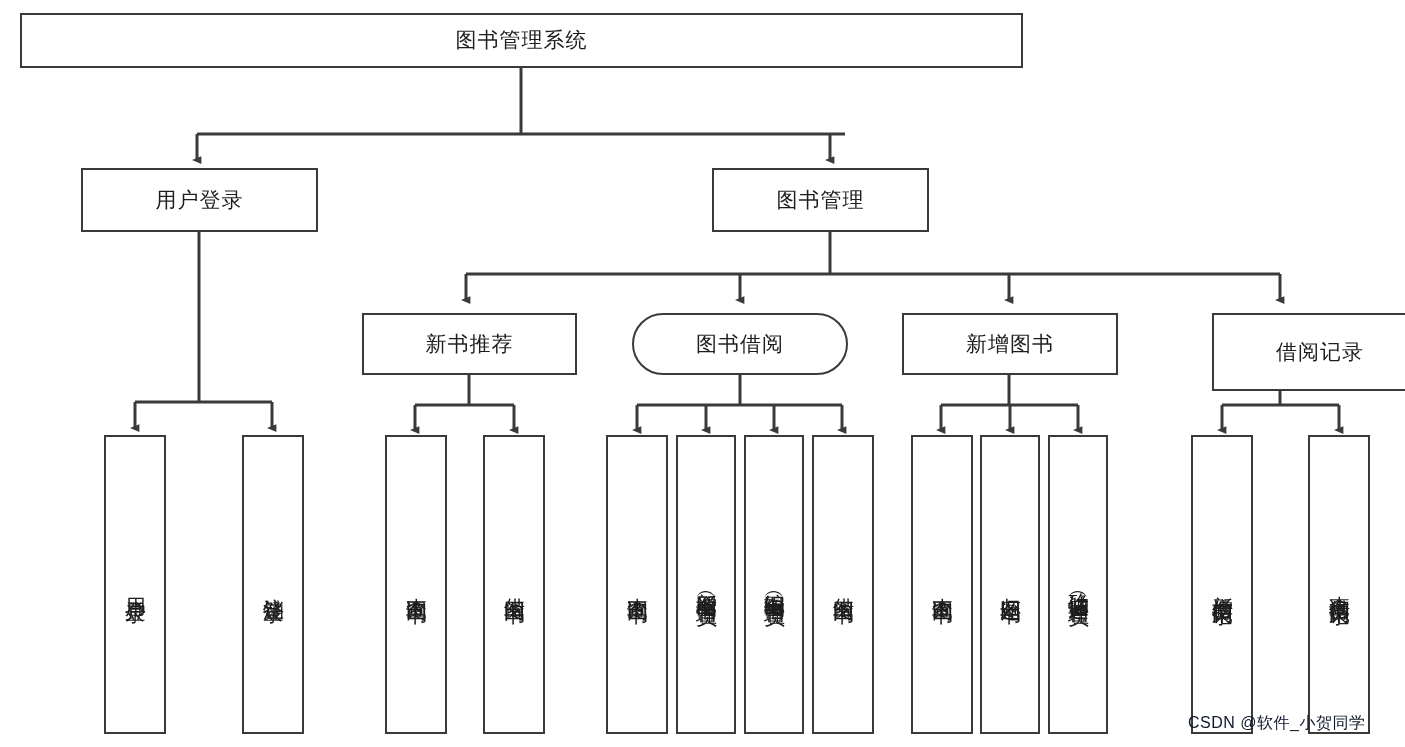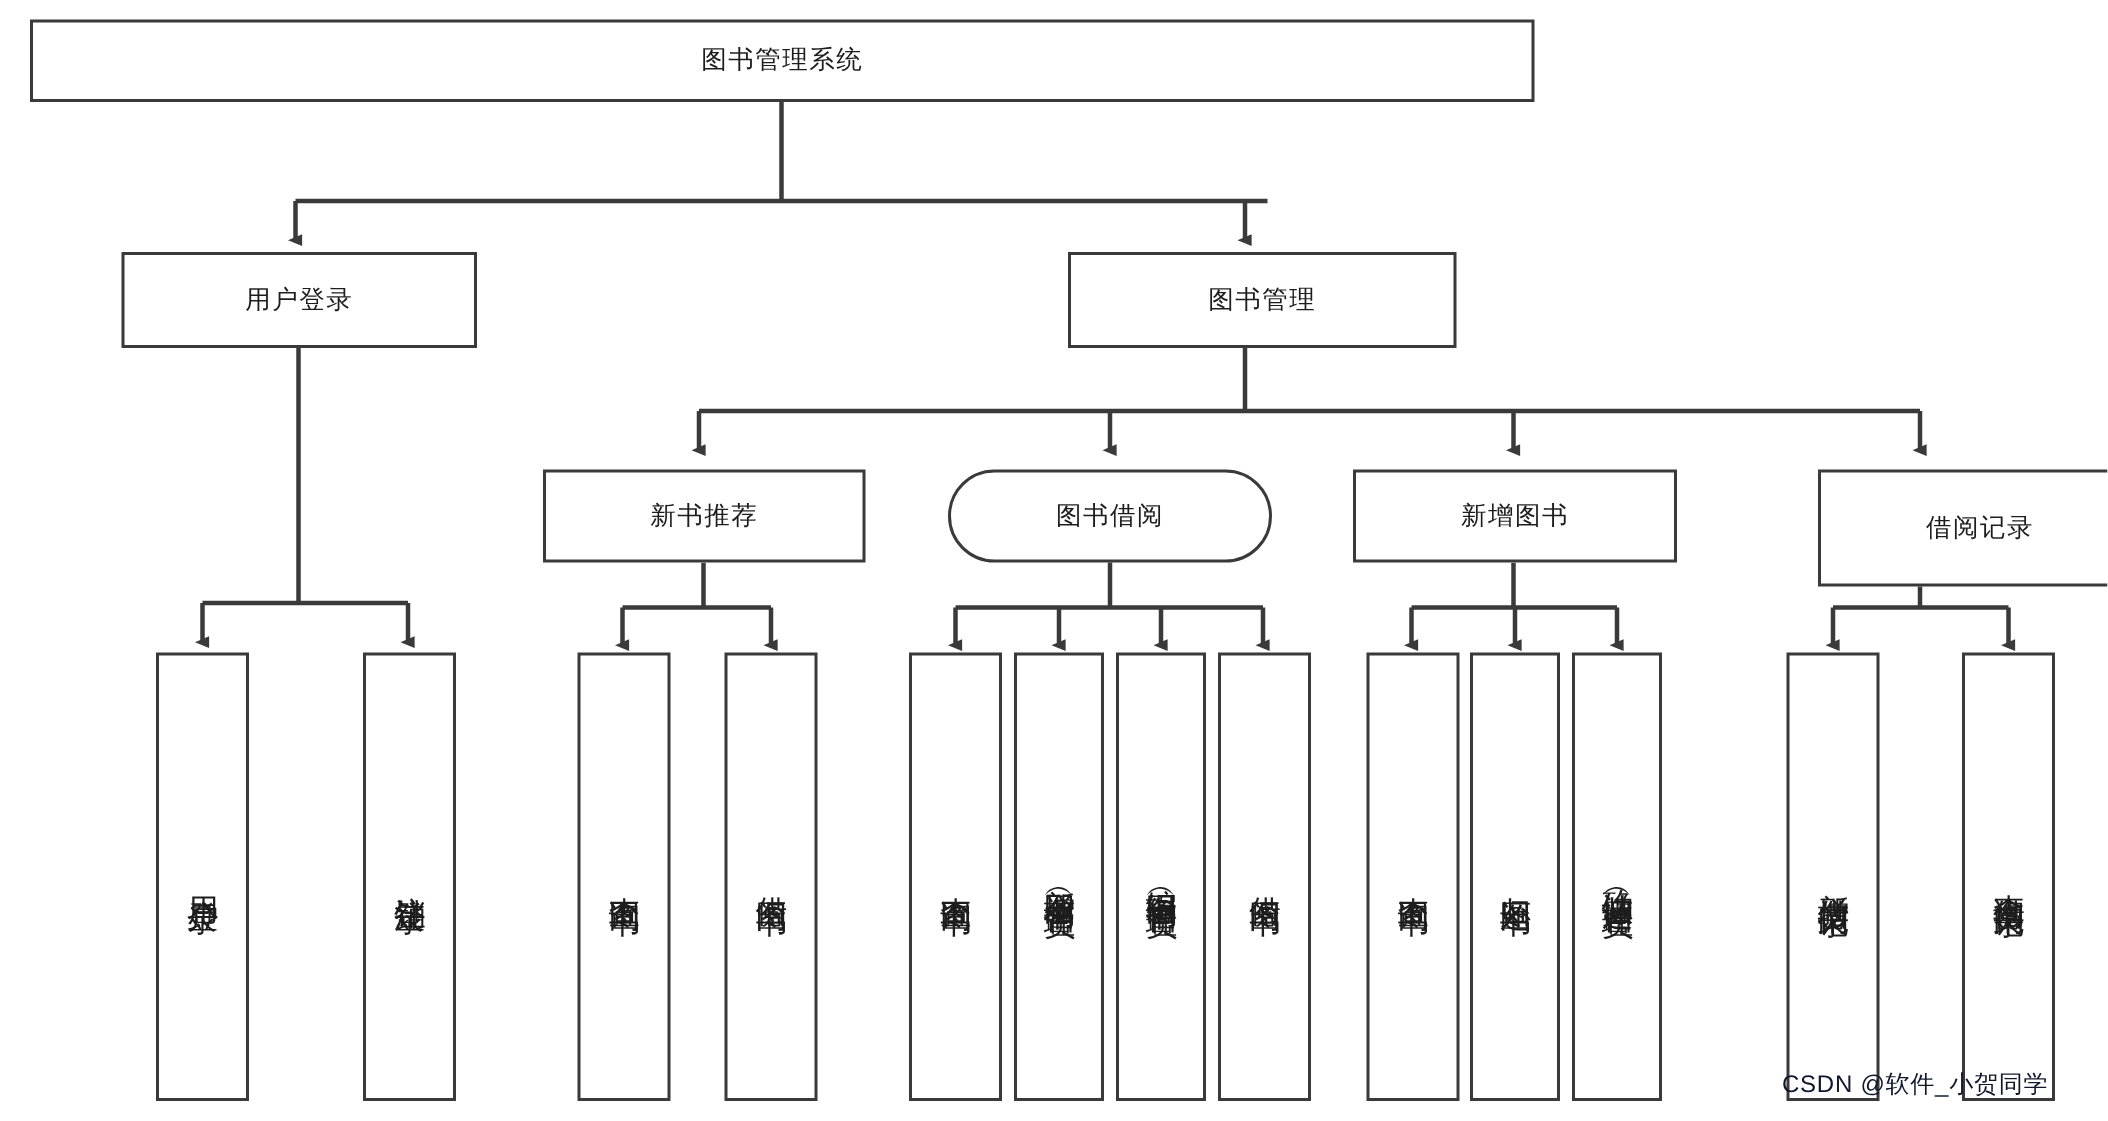--- a/index.html
+++ b/index.html
@@ -32,21 +32,21 @@
     background: #ffffff;
     border: 2.5px solid #3a3a3a;
     display: flex;
     align-items: center;
     justify-content: center;
     color: #1d1d1d;
     line-height: 1.18;
     text-align: center;
   }
   .node.horiz {
-    font-size: 17px;
+    font-size: 21px;
     letter-spacing: 1px;
   }
   .node.vert {
     font-size: 21px;
     writing-mode: vertical-rl;
     text-orientation: upright;
     letter-spacing: 2px;
     padding: 6px 0;
   }
   .node.vert .label {
@@ -120,21 +120,21 @@
     </g>
   </svg>
 
   <div class="node horiz" style="left:20px; top:13px; width:1003px; height:55px;">
     <span class="label">图书管理系统</span>
   </div>
 
   <div class="node horiz" style="left:81px; top:168px; width:237px; height:64px;">
     <span class="label">用户登录</span>
   </div>
-  <div class="node horiz" style="left:712px; top:168px; width:259px; height:64px;">
+  <div class="node horiz" style="left:712px; top:168px; width:217px; height:64px;">
     <span class="label">图书管理</span>
   </div>
 
   <div class="node horiz" style="left:362px; top:313px; width:215px; height:62px;">
     <span class="label">新书推荐</span>
   </div>
   <div class="node horiz" style="left:632px; top:313px; width:216px; height:62px;border-radius:31px;">
     <span class="label">图书借阅</span>
   </div>
   <div class="node horiz" style="left:902px; top:313px; width:216px; height:62px;">

